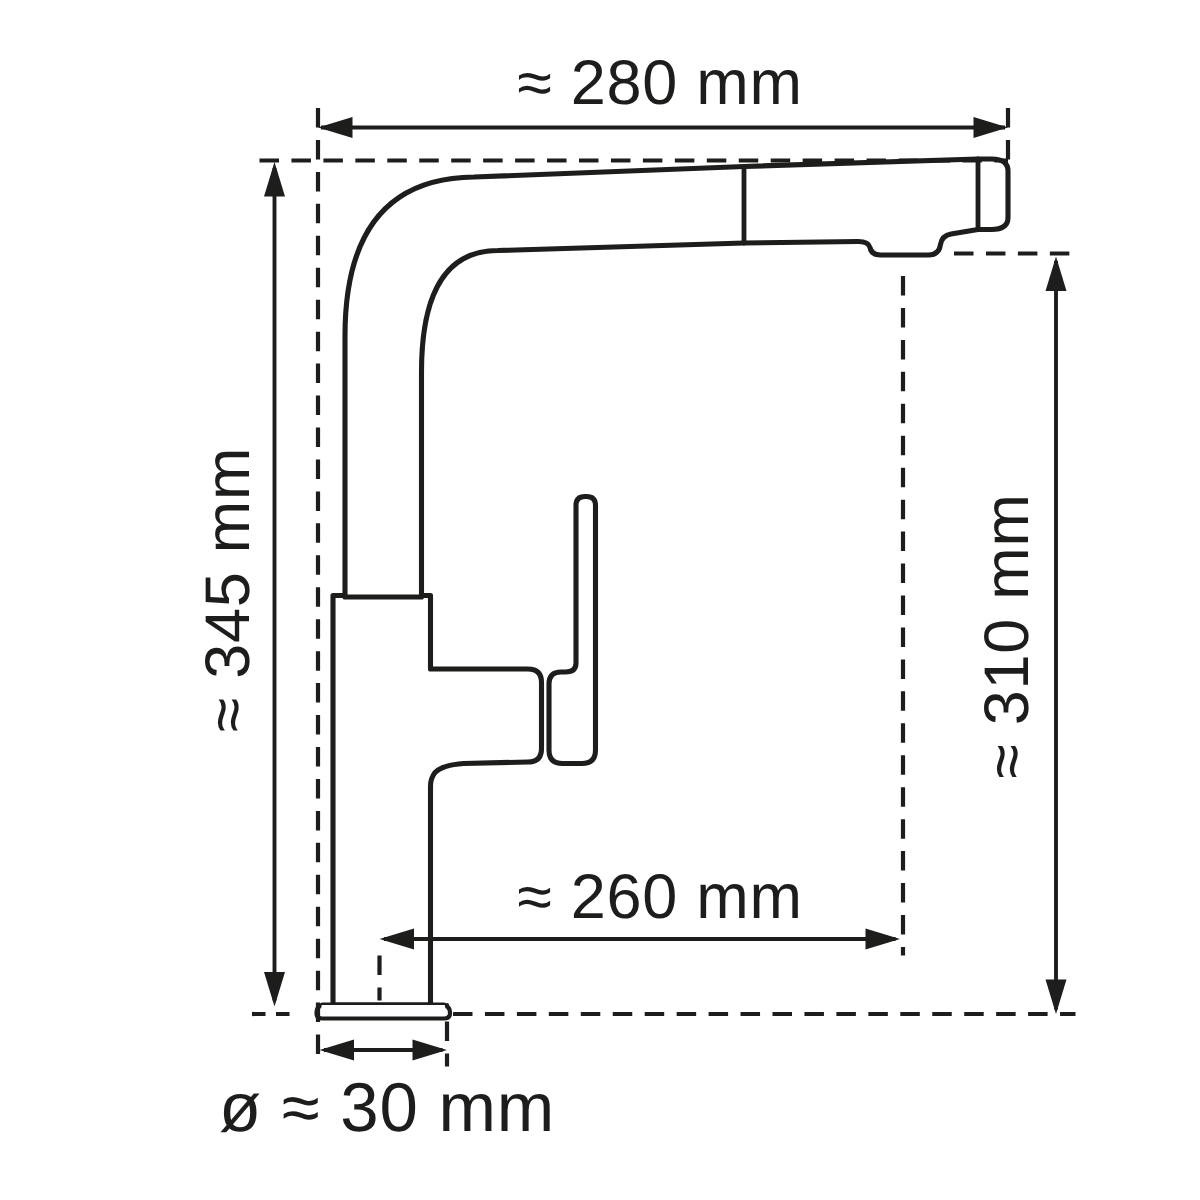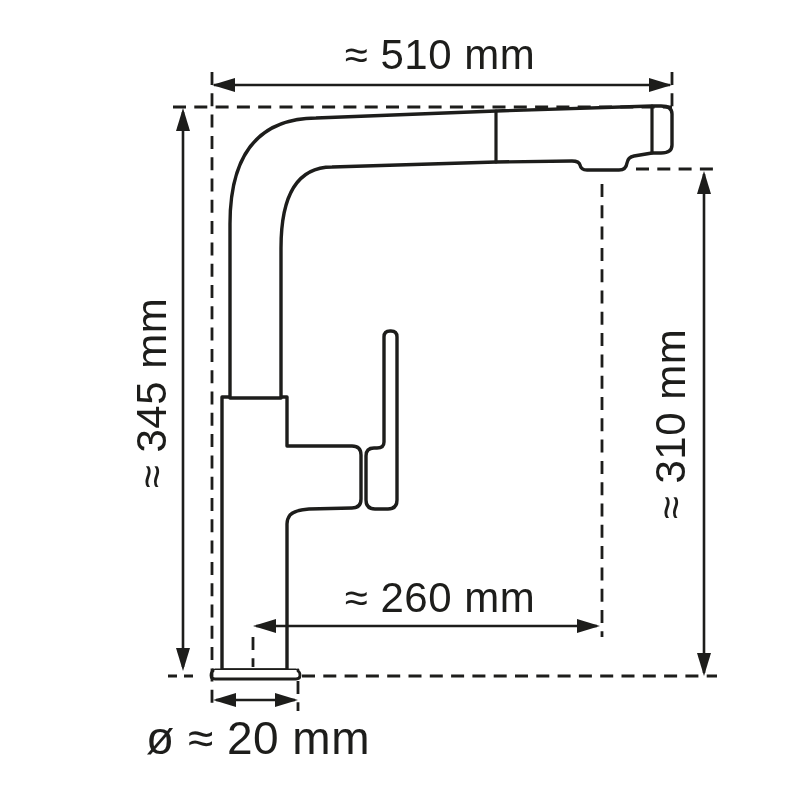--- a/index.html
+++ b/index.html
@@ -125,23 +125,23 @@
         <path class="arrowhead" d="M 600,626 l -23,-7 l 0,14 z"></path>
       </g>
       <g>
         <path class="dimline" d="M 216,700 L 295,700"></path>
         <path class="arrowhead" d="M 213,700 l 23,-7 l 0,14 z"></path>
         <path class="arrowhead" d="M 298,700 l -23,-7 l 0,14 z"></path>
       </g>
     </g>
   </svg>
 
-  <div class="dim-label" style="left:440px; top:55px;">≈ 510 mm</div>
+  <div class="dim-label" style="left:440px; top:55px;">≈ 280 mm</div>
 
   <div class="dim-label vert" style="left:152px; top:393px;">≈ 345 mm</div>
 
   <div class="dim-label vert" style="left:671px; top:424px;">≈ 310 mm</div>
 
   <div class="dim-label" style="left:440px; top:598px;">≈ 260 mm</div>
 
-  <div class="dim-label big" style="left:258px; top:738px;">ø ≈ 20 mm</div>
+  <div class="dim-label big" style="left:258px; top:738px;">ø ≈ 30 mm</div>
 
 </div>
 
 </body></html>

